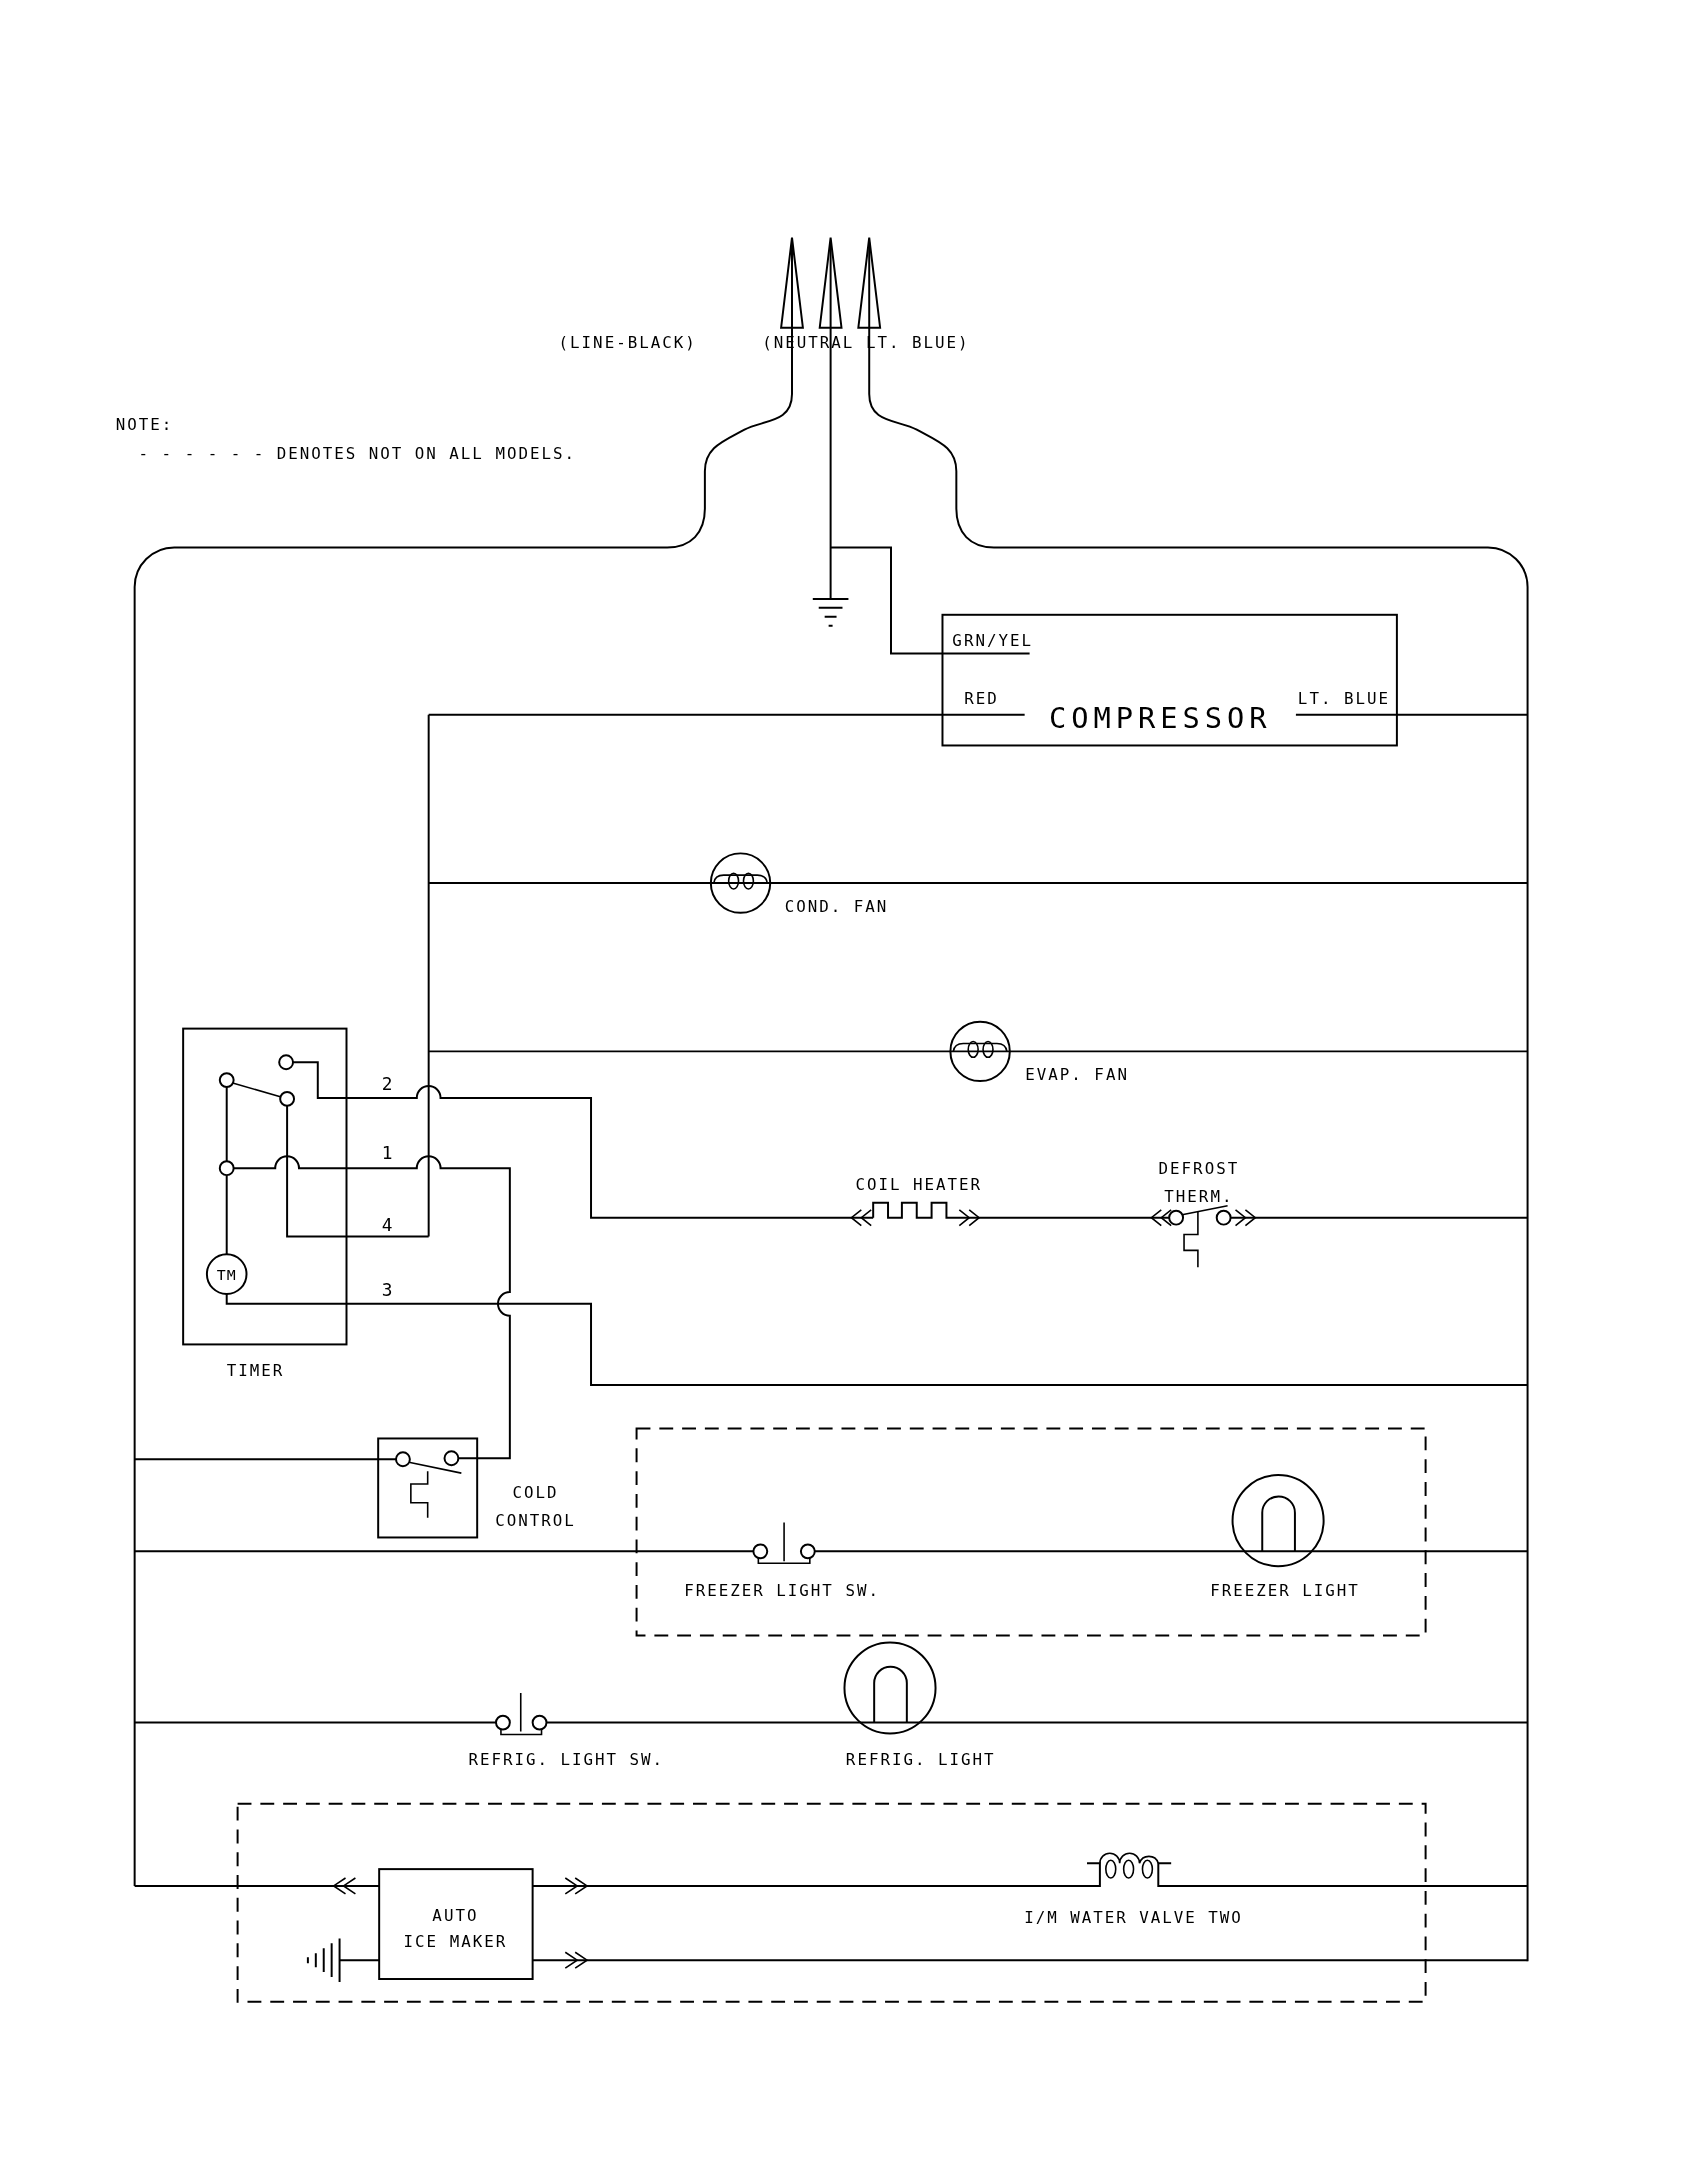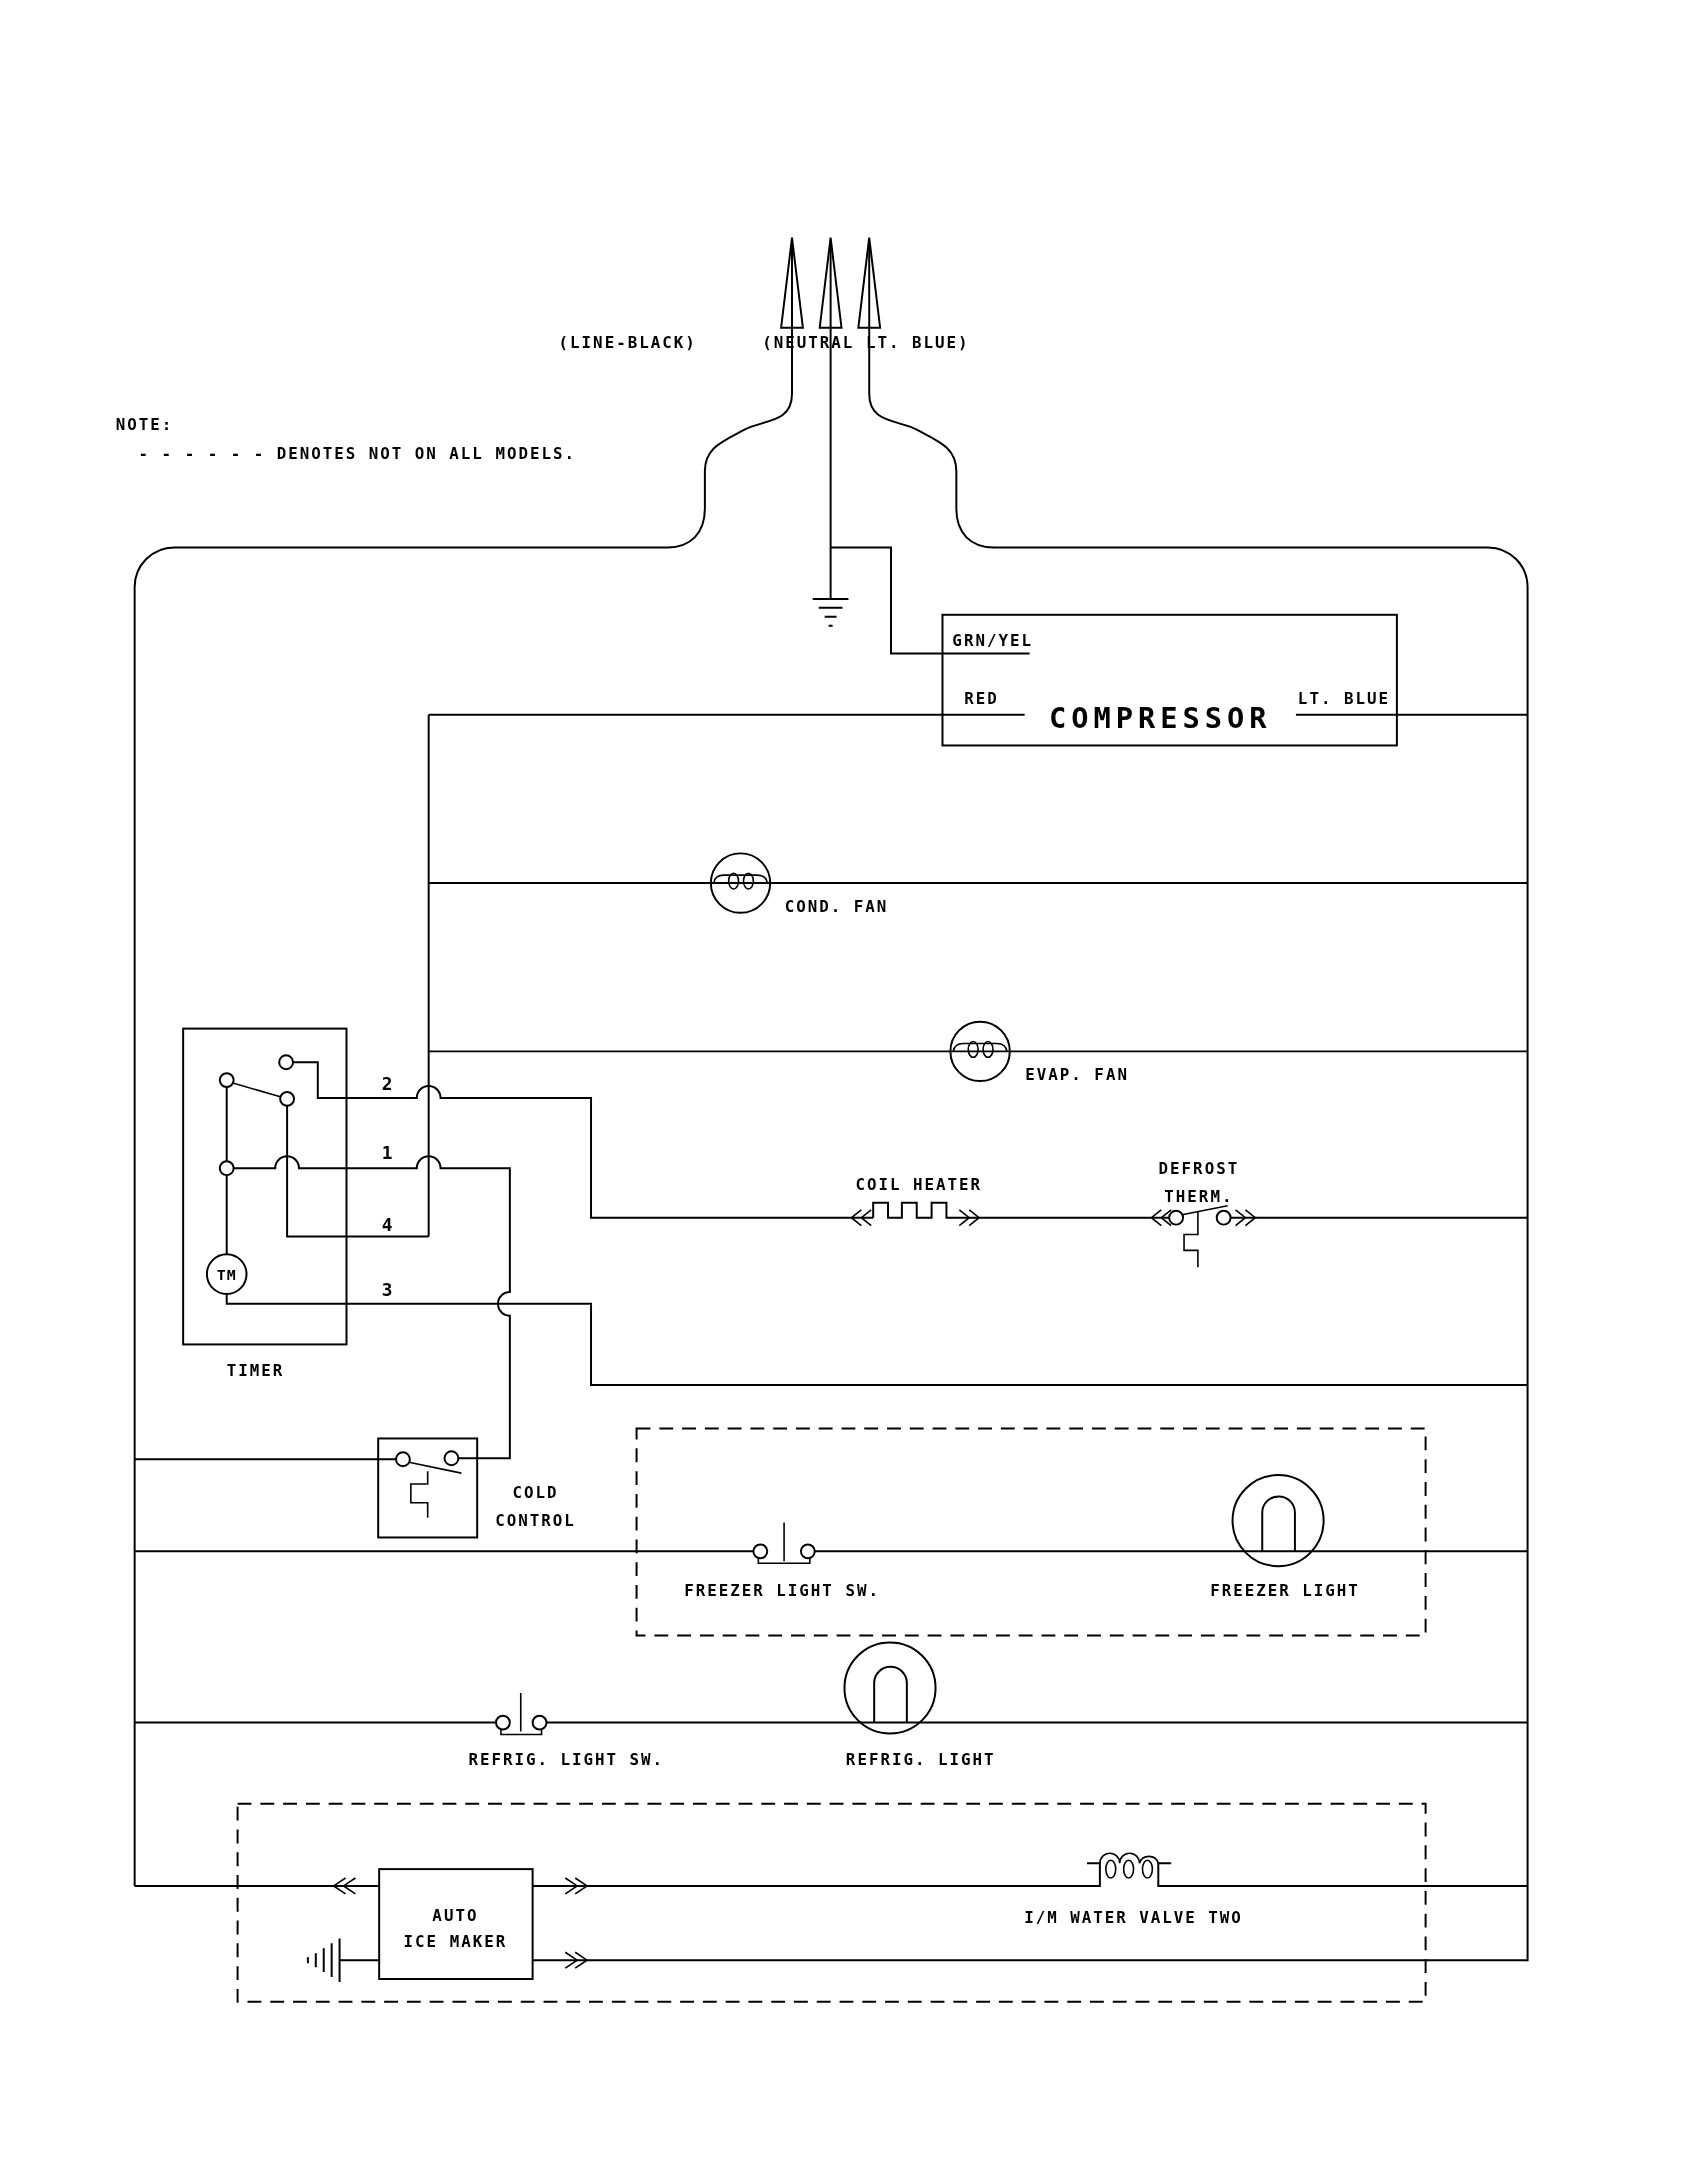--- a/index.html
+++ b/index.html
@@ -1,16 +1,16 @@
 <!DOCTYPE html>
 <html><head>
 <meta charset="utf-8">
 <style>
   html,body{margin:0;padding:0;background:#ffffff;}
-  .stage{position:relative;width:1683px;height:2178px;background:#ffffff;overflow:hidden;font-weight:bold;}
+  .stage{position:relative;width:1683px;height:2178px;background:#ffffff;overflow:hidden;}
   svg{position:absolute;left:0;top:0;}
   .wire{fill:none;stroke:#000;stroke-width:2;}
   .wire-thin{fill:none;stroke:#000;stroke-width:1.6;}
   .dashedbox{fill:none;stroke:#000;stroke-width:2;stroke-dasharray:14 9;}
   .boxline{fill:none;stroke:#000;stroke-width:2;}
   .term{fill:#ffffff;stroke:#000;stroke-width:2;}
   .lbl{font-family:"DejaVu Sans Mono","Liberation Mono",monospace;font-size:16px;letter-spacing:2px;fill:#000;}
   .lbl-big{font-family:"DejaVu Sans Mono","Liberation Mono",monospace;font-size:29px;letter-spacing:5px;fill:#000;}
   .lbl-num{font-family:"DejaVu Sans Mono","Liberation Mono",monospace;font-size:18px;fill:#000;}
   .lbl-tm{font-family:"DejaVu Sans Mono","Liberation Mono",monospace;font-size:15px;letter-spacing:1px;fill:#000;}

